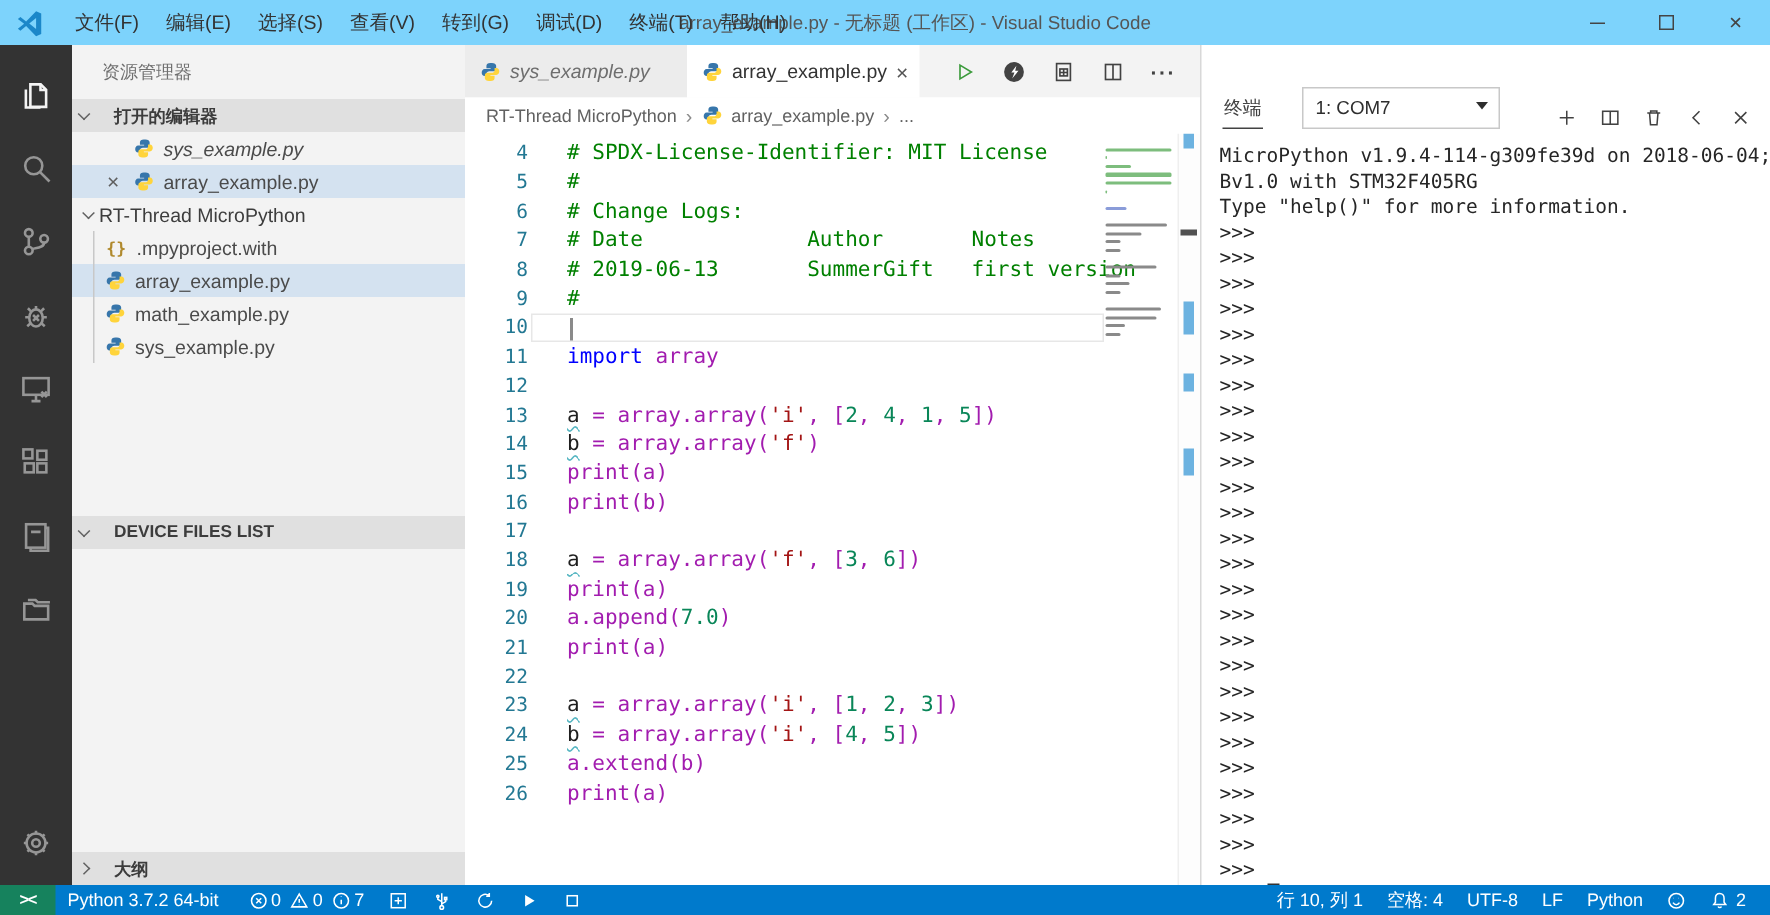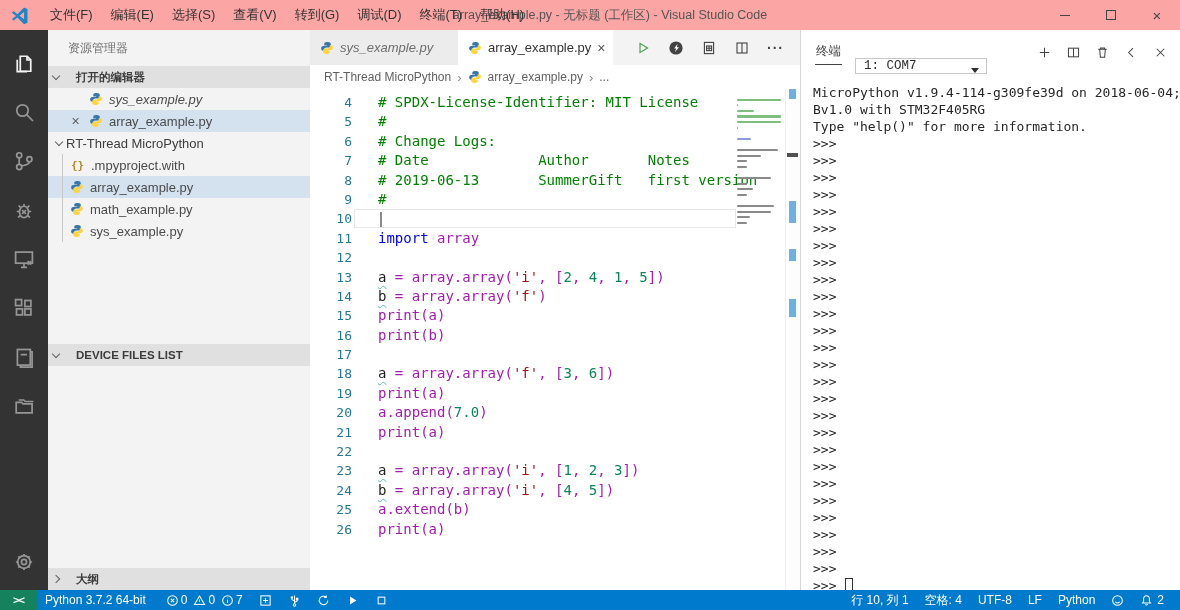--- a/index.html
+++ b/index.html
@@ -1,21 +1,21 @@
 <!DOCTYPE html>
 <html><head>
 <meta charset="utf-8">
 <style>
   *{margin:0;padding:0;box-sizing:border-box;}
   html,body{width:1180px;height:610px;overflow:hidden;}
   body{font-family:"Liberation Sans","DejaVu Sans",sans-serif;font-size:13px;background:#fff;color:#333;}
   .app{width:1180px;height:610px;display:flex;flex-direction:column;position:relative;}
 
   
-  .titlebar{flex:0 0 30px;background:#fca5a5;display:flex;align-items:center;position:relative;justify-content:flex-end;}
+  .titlebar{flex:0 0 30px;background:#7dd3fc;display:flex;align-items:center;position:relative;justify-content:flex-end;}
   .logo{width:19px;height:19px;margin:0 12px 0 10px;flex:0 0 19px;}
   .menubar{display:flex;align-items:center;z-index:2;}
   .menu-item{padding:0 9px;color:#333;font-size:13px;cursor:default;}
   .win-title{position:absolute;left:0;right:0;text-align:center;font-size:12.5px;color:#555;padding-left:40px;}
   .win-controls{margin-left:auto;display:flex;height:100%;z-index:2;}
   .win-btn{width:46px;height:100%;display:flex;align-items:center;justify-content:center;color:#333;}
   .wc-min{width:10px;height:1px;background:#444;}
   .wc-max{width:10px;height:10px;border:1px solid #444;}
   .wc-x{font-size:15px;color:#444;}
 
@@ -72,23 +72,23 @@
   .caret{position:absolute;left:25px;top:2px;width:1.5px;height:15px;background:#8a8a8a;}
   .minimap{position:absolute;top:8px;right:17px;width:46px;}
   .mm-line{height:5.6px;display:flex;align-items:center;}
   .mm-bar{height:2.2px;border-radius:1px;}
   .ruler{position:absolute;top:0;right:0;bottom:0;width:15px;border-left:1px solid #efefef;background:#fdfdfd;}
   .om{position:absolute;right:4px;width:7px;background:#6cb2e0;}
   .om.dark{background:#515151;right:2px;width:11px;}
 
   
   .panel{flex:1 1 auto;background:#fff;border-left:1px solid #d8d8d8;display:flex;flex-direction:column;min-width:0;}
-  .panel-header{flex:0 0 35px;display:flex;align-items:center;gap:13px;padding:0 12px 0 14px;font-family:Liberation Mono, monospace;}
+  .panel-header{flex:0 0 35px;display:flex;align-items:flex-end;gap:26px;padding:0 12px 0 14px;}
   .panel-tab{font-size:12.5px;color:#424242;border-bottom:1px solid #424242;padding:3px 1px 4px;}
-  .term-select{width:132px;height:16px;border:1px solid #c8c8c8;background:#fff;display:flex;align-items:center;padding:0 8px;font-size:12.5px;color:#2e2e2e;position:relative;margin-top:28px;}
+  .term-select{width:132px;height:28px;border:1px solid #c8c8c8;background:#fff;display:flex;align-items:center;padding:0 8px;font-size:12.5px;color:#2e2e2e;position:relative;margin-top:28px;}
   .sel-caret{position:absolute;right:7px;top:9px;width:0;height:0;border-left:4px solid transparent;border-right:4px solid transparent;border-top:5px solid #2e2e2e;}
   .panel-icons{margin-left:auto;display:flex;align-items:center;gap:14px;}
   .panel-icons svg{width:15px;height:15px;fill:none;stroke:#424242;stroke-width:1.1;}
   .term-body{flex:1;font-family:"DejaVu Sans Mono","Liberation Mono",monospace;font-size:13px;line-height:17px;color:#262626;padding:10px 0 0 12px;white-space:pre;overflow:hidden;}
   .term-cursor{display:inline-block;width:8px;height:14px;border:1px solid #333;vertical-align:-2px;margin-left:9px;}
 
   
   .statusbar{flex:0 0 20px;background:#007acc;color:#fff;display:flex;align-items:center;font-size:12px;}
   .sb-remote{width:37px;height:20px;background:#16825d;display:flex;align-items:center;justify-content:center;font-weight:bold;font-size:11px;letter-spacing:-1px;color:#fff;}
   .sb-item{padding:0 8px;height:100%;display:flex;align-items:center;gap:4px;white-space:nowrap;}

